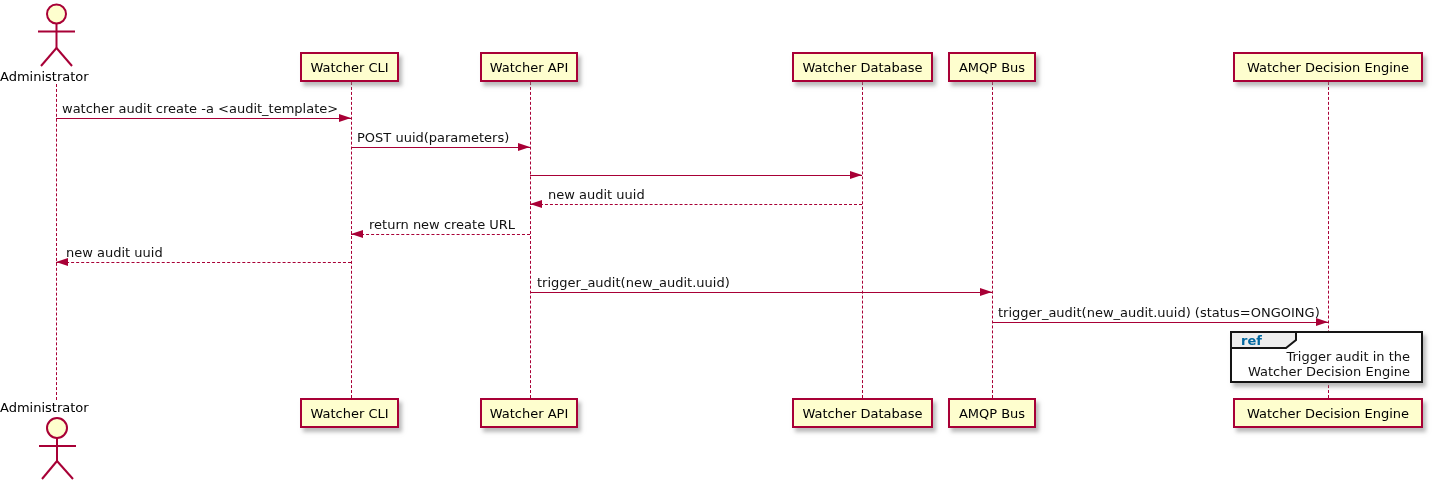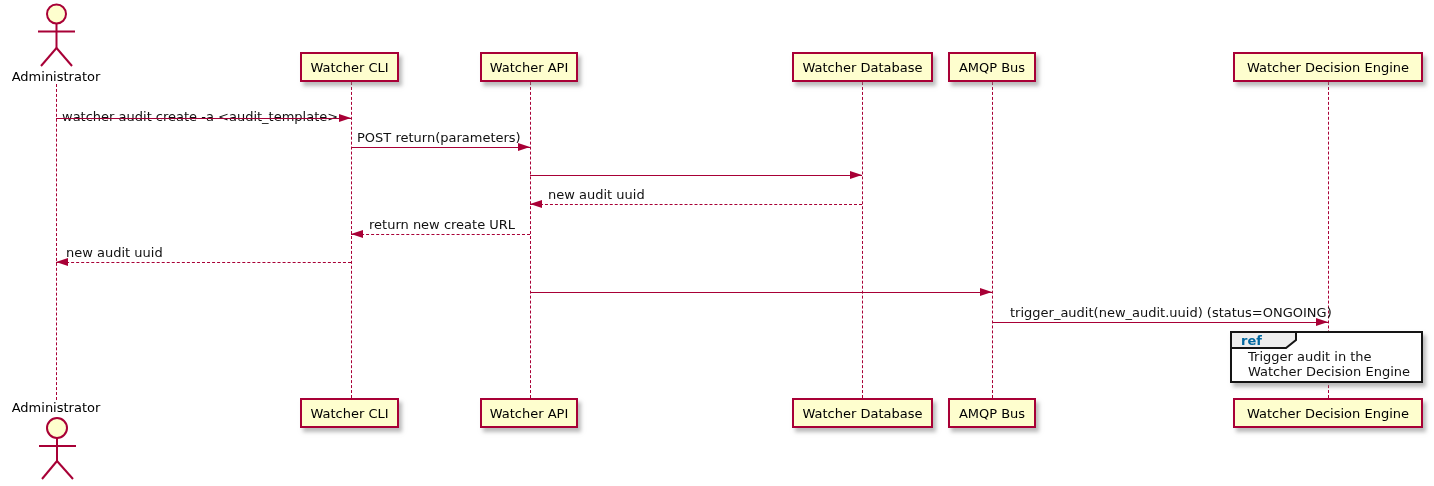--- a/index.html
+++ b/index.html
@@ -13,28 +13,28 @@
     display:flex;align-items:center;justify-content:center;
     font-size:13px;color:#000;box-shadow:3px 4px 4px rgba(130,130,130,0.55);
     box-sizing:content-box;white-space:nowrap;
   }
   .msg-label{position:absolute;font-size:13px;color:#111;white-space:nowrap;}
   .msg-line{position:absolute;height:0;}
   .msg-line.solid{border-top:1px solid #A80036;}
   .msg-line.dashed{border-top:1px dashed #A80036;}
   .arrow-right{position:absolute;width:0;height:0;border-top:4px solid transparent;border-bottom:4px solid transparent;border-left:12px solid #A80036;}
   .arrow-left{position:absolute;width:0;height:0;border-top:4px solid transparent;border-bottom:4px solid transparent;border-right:12px solid #A80036;}
-  .actor-label{position:absolute;width:112px;text-align:center;font-size:13px;color:#000;}
+  .actor-label{position:absolute;width:112px;font-size:13px;color:#000;}
   .ref-box{
     position:absolute;left:1230px;top:331px;width:189px;height:48px;
     background:#ffffff;border:2px solid #151515;box-shadow:3px 4px 4px rgba(130,130,130,0.55);
   }
   .ref-tab{position:absolute;left:-2px;top:-2px;}
   .ref-keyword{position:absolute;left:9px;top:0px;font-size:13px;font-weight:bold;color:#0369a1;}
-  .ref-body{position:absolute;left:16px;top:16px;font-size:13px;line-height:15px;color:#111;white-space:nowrap;}
+  .ref-body{position:absolute;left:16px;top:16px;font-size:13px;line-height:15px;color:#111;white-space:nowrap;text-align:right;}
 </style>
 </head>
 <body>
 
 <div class="canvas">
 
   <div class="lifeline" style="left:56px;top:84px;height:316px;"></div>
   <div class="lifeline" style="left:351px;top:82px;height:316px;"></div>
   <div class="lifeline" style="left:530px;top:82px;height:316px;"></div>
   <div class="lifeline" style="left:862px;top:82px;height:316px;"></div>
@@ -58,47 +58,48 @@
     <line x1="57" y1="47" x2="42" y2="65" stroke="#A80036" stroke-width="2"></line>
     <line x1="57" y1="47" x2="73" y2="65" stroke="#A80036" stroke-width="2"></line>
   </svg>
 
   <div class="participant" style="left:300px;top:52px;width:95px;">Watcher CLI</div>
   <div class="participant" style="left:480px;top:52px;width:94px;">Watcher API</div>
   <div class="participant" style="left:792px;top:52px;width:137px;">Watcher Database</div>
   <div class="participant" style="left:948px;top:52px;width:84px;">AMQP Bus</div>
   <div class="participant" style="left:1233px;top:52px;width:186px;">Watcher Decision Engine</div>
 
-  <div class="msg-label" style="left:62px;top:109px;">watcher audit create -a &lt;audit_template&gt;</div>
+  <div class="msg-label" style="left:62px;top:101px;">watcher audit create -a &lt;audit_template&gt;</div>
   <div class="msg-line solid" style="left:56px;top:118px;width:295px;"></div>
   <div class="arrow-right" style="left:339px;top:114px;"></div>
 
-  <div class="msg-label" style="left:357px;top:130px;">POST return(parameters)</div>
+  <div class="msg-label" style="left:357px;top:130px;">POST uuid(parameters)</div>
   <div class="msg-line solid" style="left:351px;top:147px;width:179px;"></div>
   <div class="arrow-right" style="left:518px;top:143px;"></div>
 
   <div class="msg-line solid" style="left:530px;top:175px;width:332px;"></div>
   <div class="arrow-right" style="left:850px;top:171px;"></div>
 
   <div class="msg-label" style="left:548px;top:187px;">new audit uuid</div>
   <div class="msg-line dashed" style="left:530px;top:204px;width:332px;"></div>
   <div class="arrow-left" style="left:530px;top:200px;"></div>
 
   <div class="msg-label" style="left:369px;top:217px;">return new create URL</div>
   <div class="msg-line dashed" style="left:351px;top:234px;width:179px;"></div>
   <div class="arrow-left" style="left:351px;top:230px;"></div>
 
   <div class="msg-label" style="left:66px;top:245px;">new audit uuid</div>
   <div class="msg-line dashed" style="left:56px;top:262px;width:295px;"></div>
   <div class="arrow-left" style="left:56px;top:258px;"></div>
 
+  <div class="msg-label" style="left:537px;top:275px;">trigger_audit(new_audit.uuid)</div>
   <div class="msg-line solid" style="left:530px;top:292px;width:462px;"></div>
   <div class="arrow-right" style="left:980px;top:288px;"></div>
 
-  <div class="msg-label" style="left:998px;top:305px;margin-left:12px;">trigger_audit(new_audit.uuid) (status=ONGOING)</div>
+  <div class="msg-label" style="left:998px;top:305px;">trigger_audit(new_audit.uuid) (status=ONGOING)</div>
   <div class="msg-line solid" style="left:992px;top:322px;width:336px;"></div>
   <div class="arrow-right" style="left:1316px;top:318px;"></div>
 
   <div class="ref-box">
     <svg class="ref-tab" width="70" height="19">
       <polygon points="1,1 66,1 66,9 56,17 1,17" fill="#EEEEEE" stroke="#151515" stroke-width="2"></polygon>
     </svg>
     <span class="ref-keyword">ref</span>
     <div class="ref-body">
       <div>Trigger audit in the</div>

